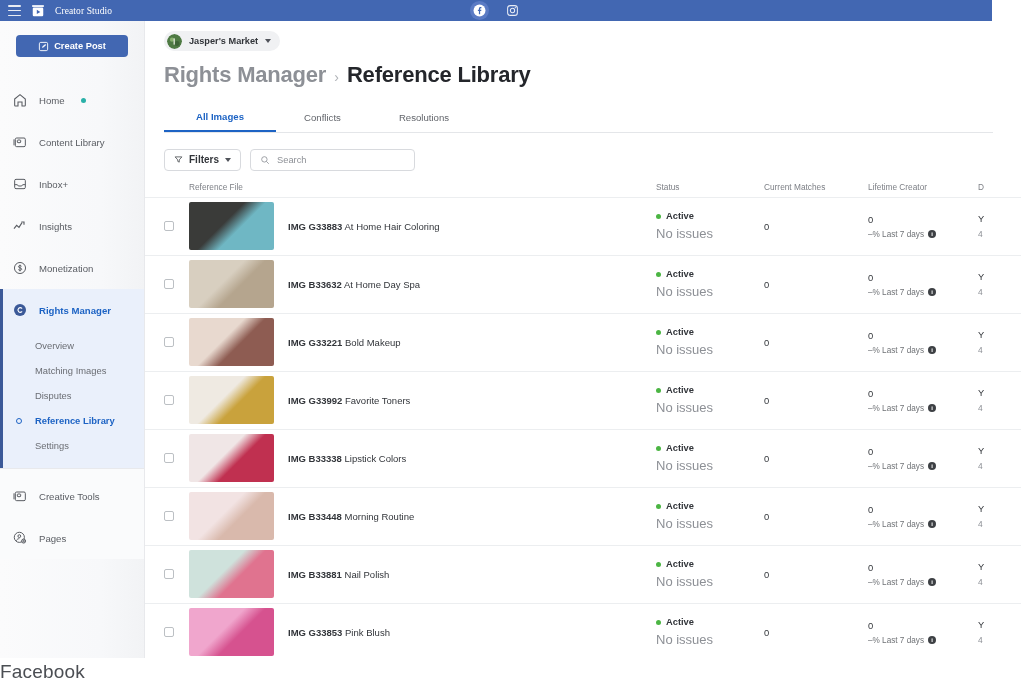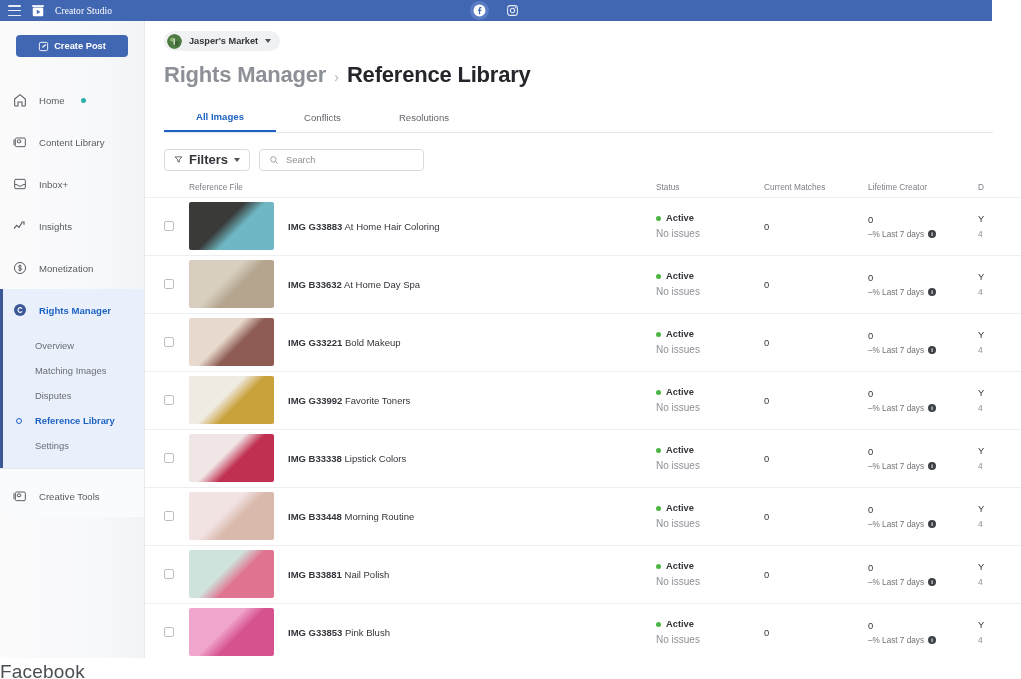--- a/index.html
+++ b/index.html
@@ -90,21 +90,21 @@
   .tab { height:28px; font-size:9.6px; color:#62656b; cursor:pointer;
      display:flex; align-items:center; justify-content:center; }
   .tab.active { color:#1d63c4; font-weight:bold; border-bottom:2.5px solid #1d63c4; }
   .tab.t0 { width:112px; }
   .tab.t1 { width:93px; }
   .tab.t2 { width:110px; }
 
   .toolbar { margin:16px 0 0 19px; display:flex; align-items:center; gap:9px; }
   .filters-btn { display:flex; align-items:center; gap:6px; height:22px;
      padding:0 9px; border:1px solid #d8dade; border-radius:4px;
-     background:#fff; font-size:13px; font-weight:bold; color:#32353a;
+     background:#fff; font-size:10px; font-weight:bold; color:#32353a;
      cursor:pointer; }
   .search-box { display:flex; align-items:center; gap:7px; height:22px;
      width:165px; padding:0 9px; border:1px solid #d8dade; border-radius:4px;
      background:#fff; cursor:text; }
   .search-ph { font-size:9.3px; color:#8d9096; }
 
   
   .table { margin-top:7px; width:876px; }
   .thead { display:flex; align-items:center; height:20px;
      border-bottom:1px solid #eceef0; padding-left:19px; }
@@ -122,21 +122,21 @@
      background:#fff; cursor:pointer; }
   .ref-cell { display:flex; align-items:center; gap:14px; }
   .thumb { width:85px; height:48px; border-radius:2px; flex:0 0 auto;
      background-size:cover; }
   .ref-text { font-size:9.5px; color:#32353a; white-space:nowrap; }
   .ref-text b { font-weight:bold; }
   .stat-cell { display:flex; flex-direction:column; gap:5px; }
   .stat-top { display:flex; align-items:center; gap:5px; }
   .stat-dot { width:5px; height:5px; border-radius:50%; background:#4bb543; }
   .stat-label { font-size:9.3px; font-weight:bold; color:#32353a; }
-  .stat-sub { font-size:10px; color:#8d9096; }
+  .stat-sub { font-size:13px; color:#8d9096; }
   .num { font-size:9.4px; color:#32353a; }
   .life-cell { display:flex; flex-direction:column; gap:5px; }
   .life-sub { display:flex; align-items:center; gap:4px; font-size:8.2px;
      color:#6f7276; white-space:nowrap; }
   .info-i { width:8px; height:8px; border-radius:50%; background:#3d4044;
      color:#fff; font-size:6px; font-weight:bold; display:flex;
      align-items:center; justify-content:center; }
   .date-cell { display:flex; flex-direction:column; gap:5px; overflow:hidden; }
   .date-top { font-size:9.3px; color:#32353a; white-space:nowrap; }
   .date-sub { font-size:8.4px; color:#8d9096; white-space:nowrap; }
@@ -276,20 +276,32 @@
         <div class="nav-item">
           <span class="ni-icon">
             <svg width="16" height="16" viewBox="0 0 24 24" fill="none" stroke="#5a5d63" stroke-width="1.5">
               <rect x="5" y="6" width="15" height="13" rx="2"></rect>
               <path d="M3 8v9"></path>
                 <rect x="8" y="9" width="5" height="4" rx="1"></rect>
             </svg>
           </span>
           <span class="ni-label">Creative Tools</span>
         </div>
+        <div class="nav-item">
+          <span class="ni-icon">
+            <svg width="16" height="16" viewBox="0 0 24 24" fill="none" stroke="#5a5d63" stroke-width="1.5">
+              <circle cx="11" cy="11" r="7.6"></circle>
+              <circle cx="11" cy="9.2" r="2.1"></circle>
+              <path d="M6.6 16c.7-1.9 2.3-3 4.4-3"></path>
+              <circle cx="17.4" cy="16.6" r="3" fill="#f7f8fa"></circle>
+              <circle cx="17.4" cy="16.6" r="1.2"></circle>
+            </svg>
+          </span>
+          <span class="ni-label">Pages</span>
+        </div>
       </div>
 
     </div>
   </div>
 
   <div class="main">
 
     <div class="chip">
       <svg class="chip-av" viewBox="0 0 24 24">
         <circle cx="12" cy="12" r="12" fill="#4e7a43"></circle>

